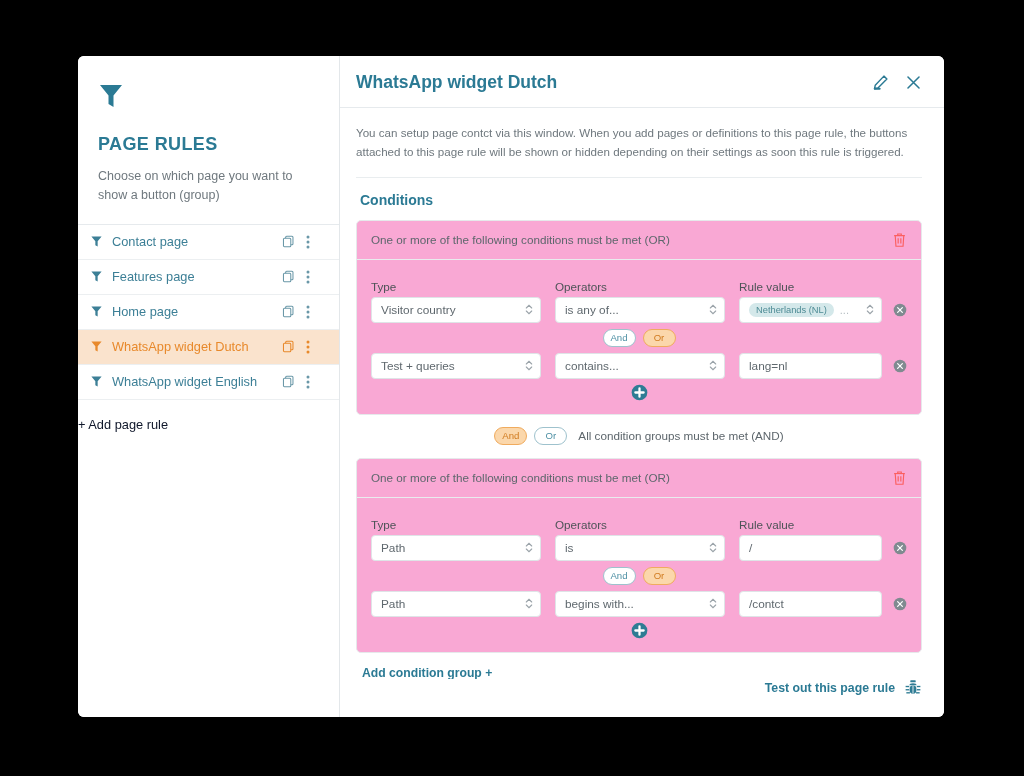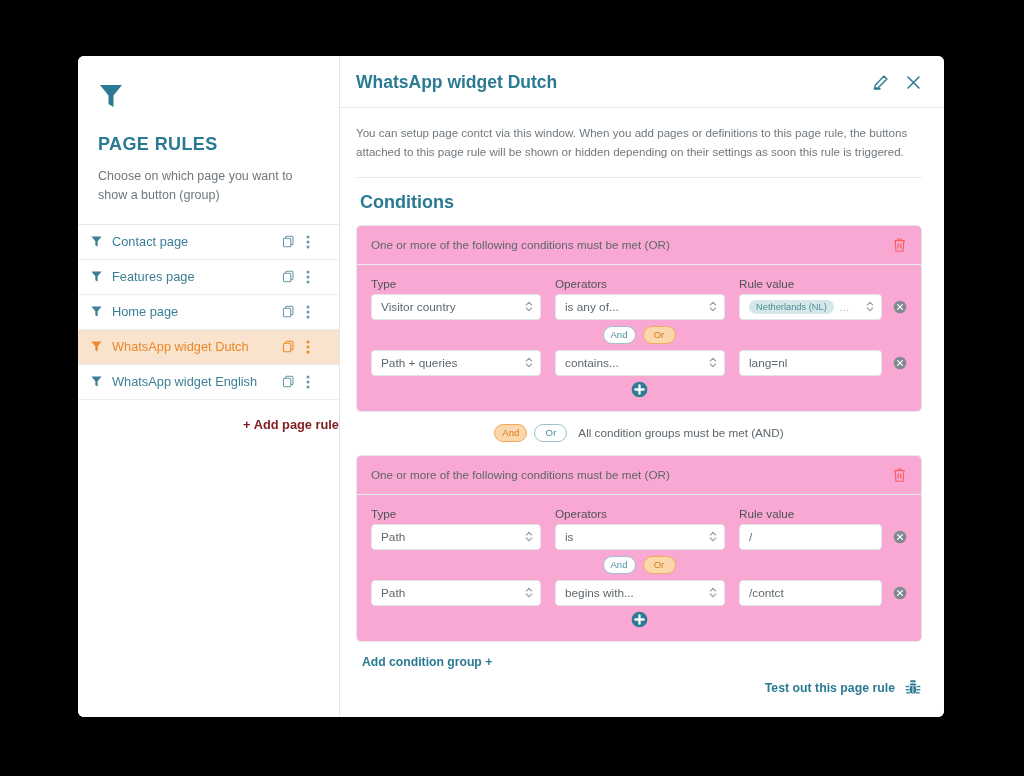--- a/index.html
+++ b/index.html
@@ -62,24 +62,24 @@
     font-size: 12.8px;
     color: #3c7f96;
     white-space: nowrap;
   }
   .rule-item .r-copy { width: 22px; display:flex; justify-content:center; }
   .rule-item .r-dots { width: 18px; display:flex; justify-content:center; }
   .rule-item.active { background: #fae3cd; }
   .rule-item.active .r-label { color: #e8892b; }
 
   .add-rule {
-    text-align: right;
+    text-align: left;
     font-size: 12.8px;
-    font-weight: bold;
-    color: #7f1d1d;
+    font-weight: normal;
+    color: #0f172a;
     padding: 17px 0;
     cursor: pointer;
   }
 
   
   #main {
     flex: 1;
     display: flex;
     flex-direction: column;
     background: #ffffff;
@@ -106,21 +106,21 @@
     overflow: hidden;
   }
   .intro {
     font-size: 11.6px;
     color: #6f787e;
     line-height: 1.62;
     padding-bottom: 15px;
     border-bottom: 1px solid #e9edef;
   }
   .cond-head {
-    font-size: 18px;
+    font-size: 14px;
     font-weight: bold;
     color: #2b7a94;
     margin: 14px 0 12px 4px;
   }
 
   .group {
     border: 1px solid #e6e9eb;
     border-radius: 5px;
     background: #f9a8d4;
     margin-bottom: 0;
@@ -129,21 +129,21 @@
     display: flex;
     align-items: center;
     padding: 11px 14px;
     border-bottom: 1px solid #e9ecee;
   }
   .group-bar-txt { flex: 1; font-size: 11.7px; color: #5d666c; }
   .trash { cursor: pointer; display:flex; }
 
   .group-inner { padding: 12px 14px 10px 14px; }
 
-  .col-heads { display: flex; margin-bottom: 4px; }
+  .col-heads { display: flex; margin-bottom: 4px; margin-top: 8px; }
   .ch { font-size: 11.7px; color: #4d5357; font-weight: normal; }
   .ch.c1 { width: 170px; flex:0 0 170px; }
   .ch.c2 { width: 170px; flex:0 0 170px; margin-left: 14px; }
   .ch.c3 { flex: 1; margin-left: 14px; }
 
   .row { display: flex; align-items: center; }
   .ctl {
     height: 26px;
     background: #ffffff;
     border: 1px solid #dfe4e7;
@@ -443,21 +443,21 @@
             </span>
           </div>
 
           <div class="andor">
             <div class="pill">And</div>
             <div class="pill sel">Or</div>
           </div>
 
           <div class="row">
             <div class="ctl c1">
-              <span class="val">Path + queries</span>
+              <span class="val">Test + queries</span>
               <span class="stepper">
                 <svg width="8" height="13" viewBox="0 0 8 13" stroke="#9aa3a9" stroke-width="1.1" fill="none" stroke-linecap="round">
                     <path d="M1.3 5 L4 2.3 L6.7 5"></path>
                     <path d="M1.3 8 L4 10.7 L6.7 8"></path>
                   </svg>
               </span>
             </div>
             <div class="ctl c2">
               <span class="val">contains...</span>
               <span class="stepper">

